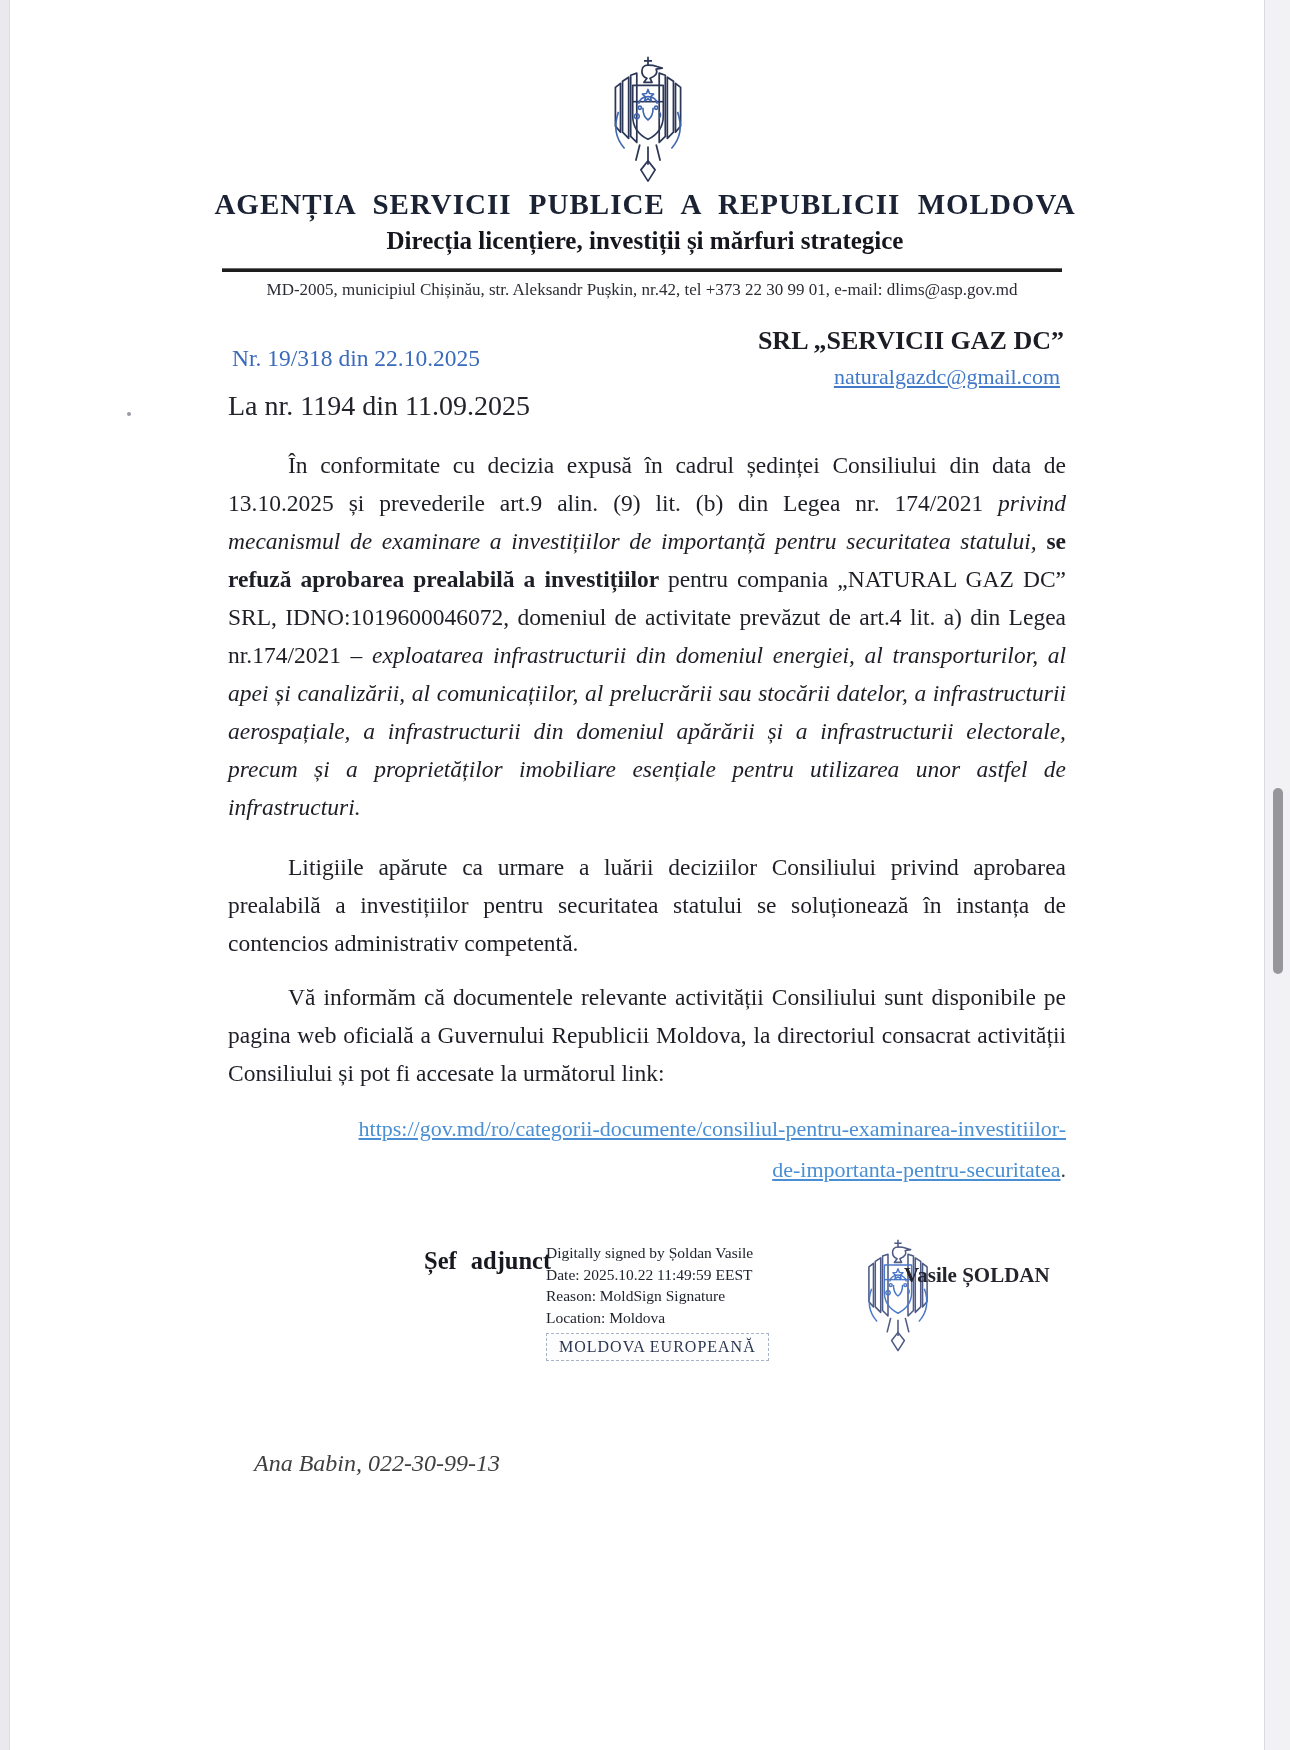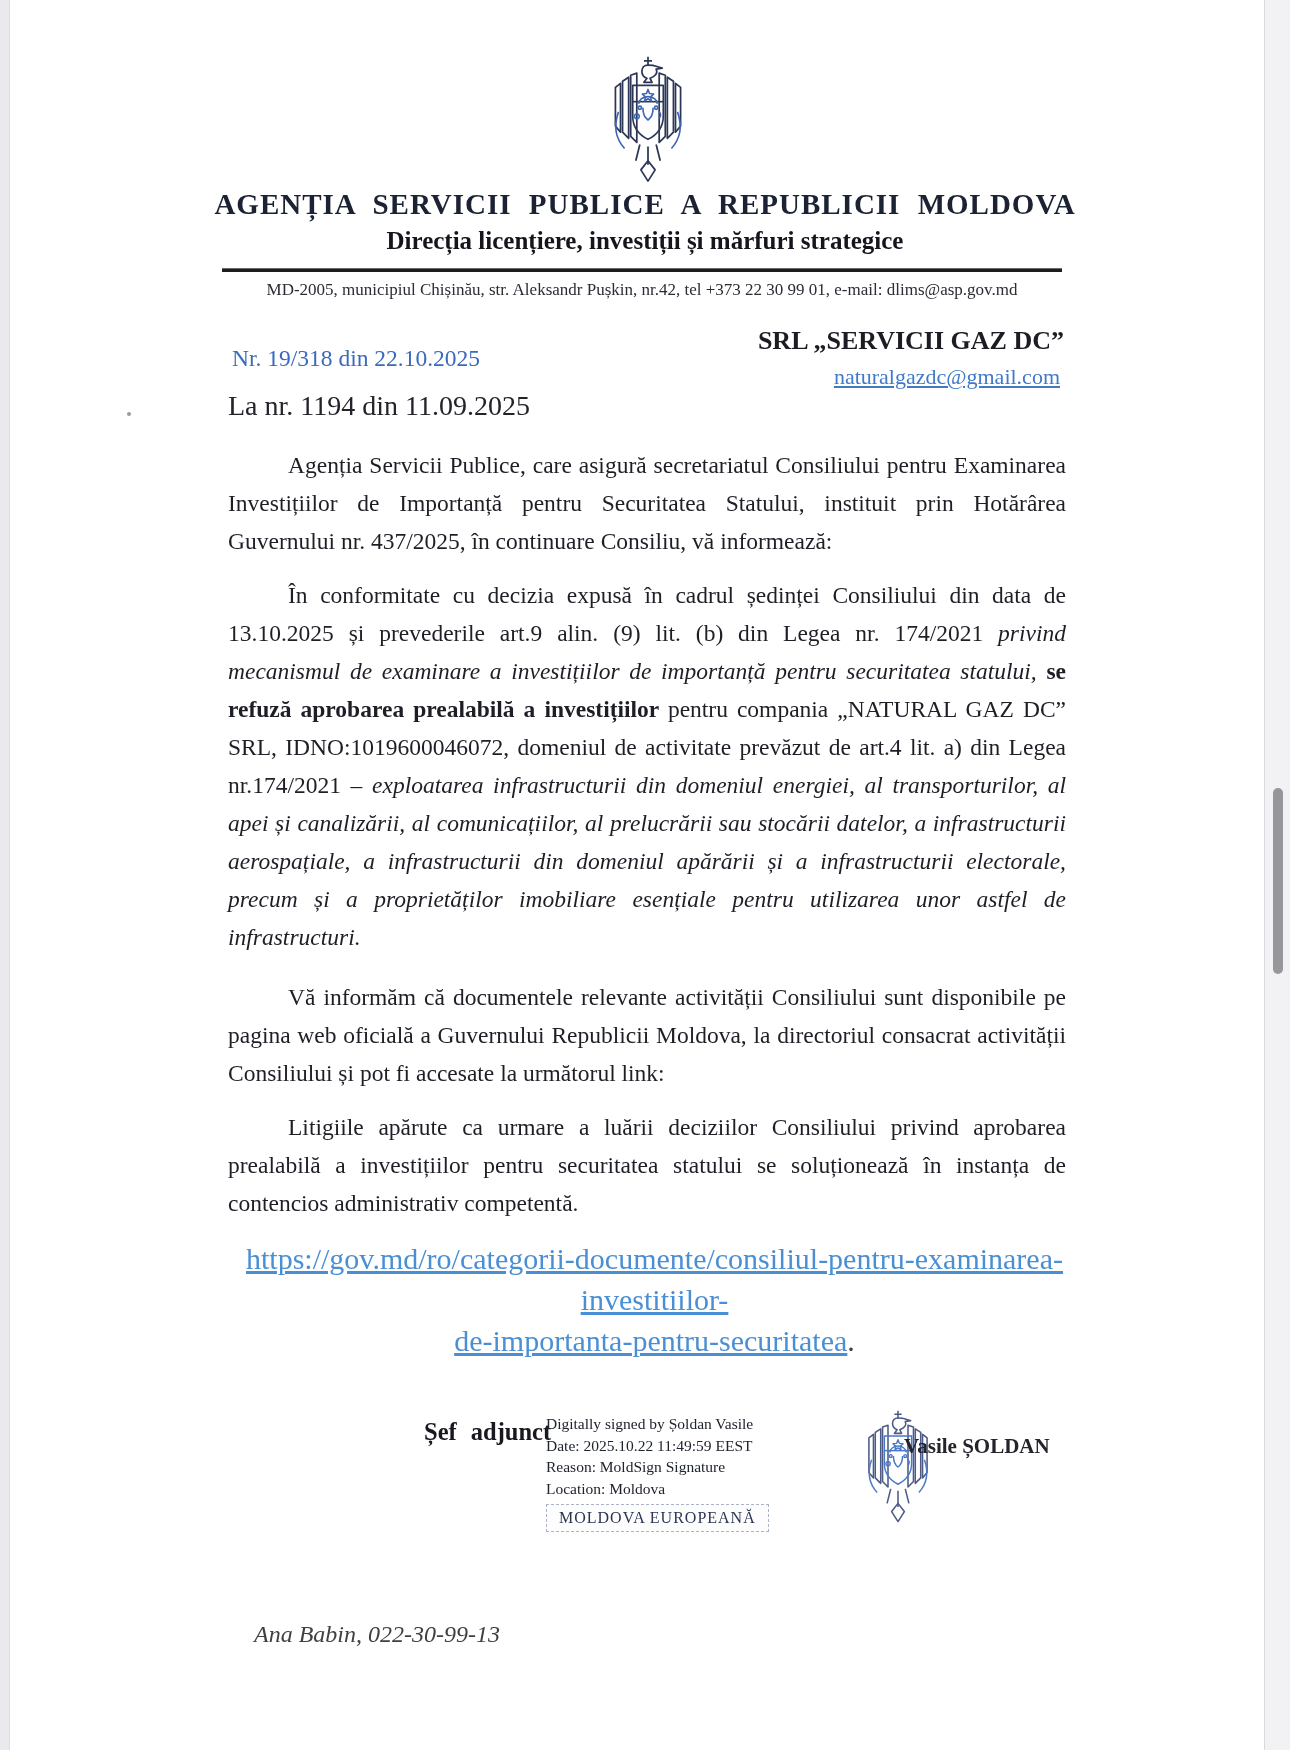--- a/index.html
+++ b/index.html
@@ -28,21 +28,21 @@
   .recipient-email a{color:#4179c9;text-decoration:underline;margin-left:40px;}
   .stray-dot{left:127px;top:412px;width:4px;height:4px;border-radius:50%;background:#9a9aa4;}
 
   
   .letter-body{left:228px;top:446px;width:838px;font-size:23.5px;line-height:38px;color:#1e1f26;}
   .letter-body p{margin:0 0 16px 0;text-align:justify;}
   .para-indent{text-indent:60px;}
   .seg-italic{font-style:italic;}
   .seg-bold{font-weight:bold;}
   .p2{margin-bottom:22px !important;}
-  .link-block{margin:4px 0 12px 15px;font-size:30px;line-height:41px;text-align:center;}
+  .link-block{margin:4px 0 12px 15px;font-size:22px;line-height:41px;text-align:right;}
   .link-block a{color:#4a8fd4;text-decoration:underline;}
   .link-suffix{color:#3d3f48;}
 
   
   .sig-row{position:relative;height:168px;margin-top:52px;}
   .sig-row>*{position:absolute;}
   .sig-title{left:196px;top:0;font-weight:bold;font-size:24.5px;word-spacing:8px;color:#181920;}
   .sig-digital{left:318px;top:0;font-size:15.5px;line-height:21.5px;color:#20242e;}
   .sig-stamp{display:inline-block;margin-top:5px;border:1px dashed #aab4c6;padding:2px 12px;
              font-size:16px;letter-spacing:1px;color:#2a3550;background:#fdfdfe;}
@@ -100,26 +100,25 @@
 
   <div class="abs ref-out">Nr. 19/318 din 22.10.2025</div>
   <div class="abs ref-in">La nr. 1194 din 11.09.2025</div>
   <div class="abs recipient-name">SRL „SERVICII GAZ DC”</div>
   <div class="abs recipient-email">
     <a href="#">naturalgazdc@gmail.com</a>
   </div>
   <div class="abs stray-dot"></div>
 
   <div class="abs letter-body">
-    <p class="para-indent">Agenția Servicii Publice, care asigură secretariatul Consiliului pentru Examinarea Investițiilor de Importanță pentru Securitatea Statului, instituit prin Hotărârea Guvernului nr. 437/2025, în continuare Consiliu, vă informează:</p>
 
     <p class="para-indent p2"><span>În conformitate cu decizia expusă în cadrul ședinței Consiliului din data de 13.10.2025 și prevederile art.9 alin. (9) lit. (b) din Legea nr. 174/2021 </span><span class="seg-italic">privind mecanismul de examinare a investițiilor de importanță pentru securitatea statului, </span><span class="seg-bold">se refuză aprobarea prealabilă a investițiilor </span><span>pentru compania „NATURAL GAZ DC” SRL, IDNO:1019600046072, domeniul de activitate prevăzut de art.4 lit. a) din Legea nr.174/2021 – </span><span class="seg-italic">exploatarea infrastructurii din domeniul energiei, al transporturilor, al apei și canalizării, al comunicațiilor, al prelucrării sau stocării datelor, a infrastructurii aerospațiale, a infrastructurii din domeniul apărării și a infrastructurii electorale, precum și a proprietăților imobiliare esențiale pentru utilizarea unor astfel de infrastructuri.</span></p>
 
+    <p class="para-indent">Litigiile apărute ca urmare a luării deciziilor Consiliului privind aprobarea prealabilă a investițiilor pentru securitatea statului se soluționează în instanța de contencios administrativ competentă.</p>
     <p class="para-indent">Vă informăm că documentele relevante activității Consiliului sunt disponibile pe pagina web oficială a Guvernului Republicii Moldova, la directoriul consacrat activității Consiliului și pot fi accesate la următorul link:</p>
-    <p class="para-indent">Litigiile apărute ca urmare a luării deciziilor Consiliului privind aprobarea prealabilă a investițiilor pentru securitatea statului se soluționează în instanța de contencios administrativ competentă.</p>
 
     <div class="link-block">
       <a href="#"><span>https://gov.md/ro/categorii-documente/consiliul-pentru-examinarea-investitiilor-</span><br><span>de-importanta-pentru-securitatea</span></a><span class="link-suffix">.</span>
     </div>
 
     <div class="sig-row">
       <div class="sig-title">Șef adjunct</div>
       <div class="sig-digital">
         <div>Digitally signed by Șoldan Vasile</div>
         <div>Date: 2025.10.22 11:49:59 EEST</div>

